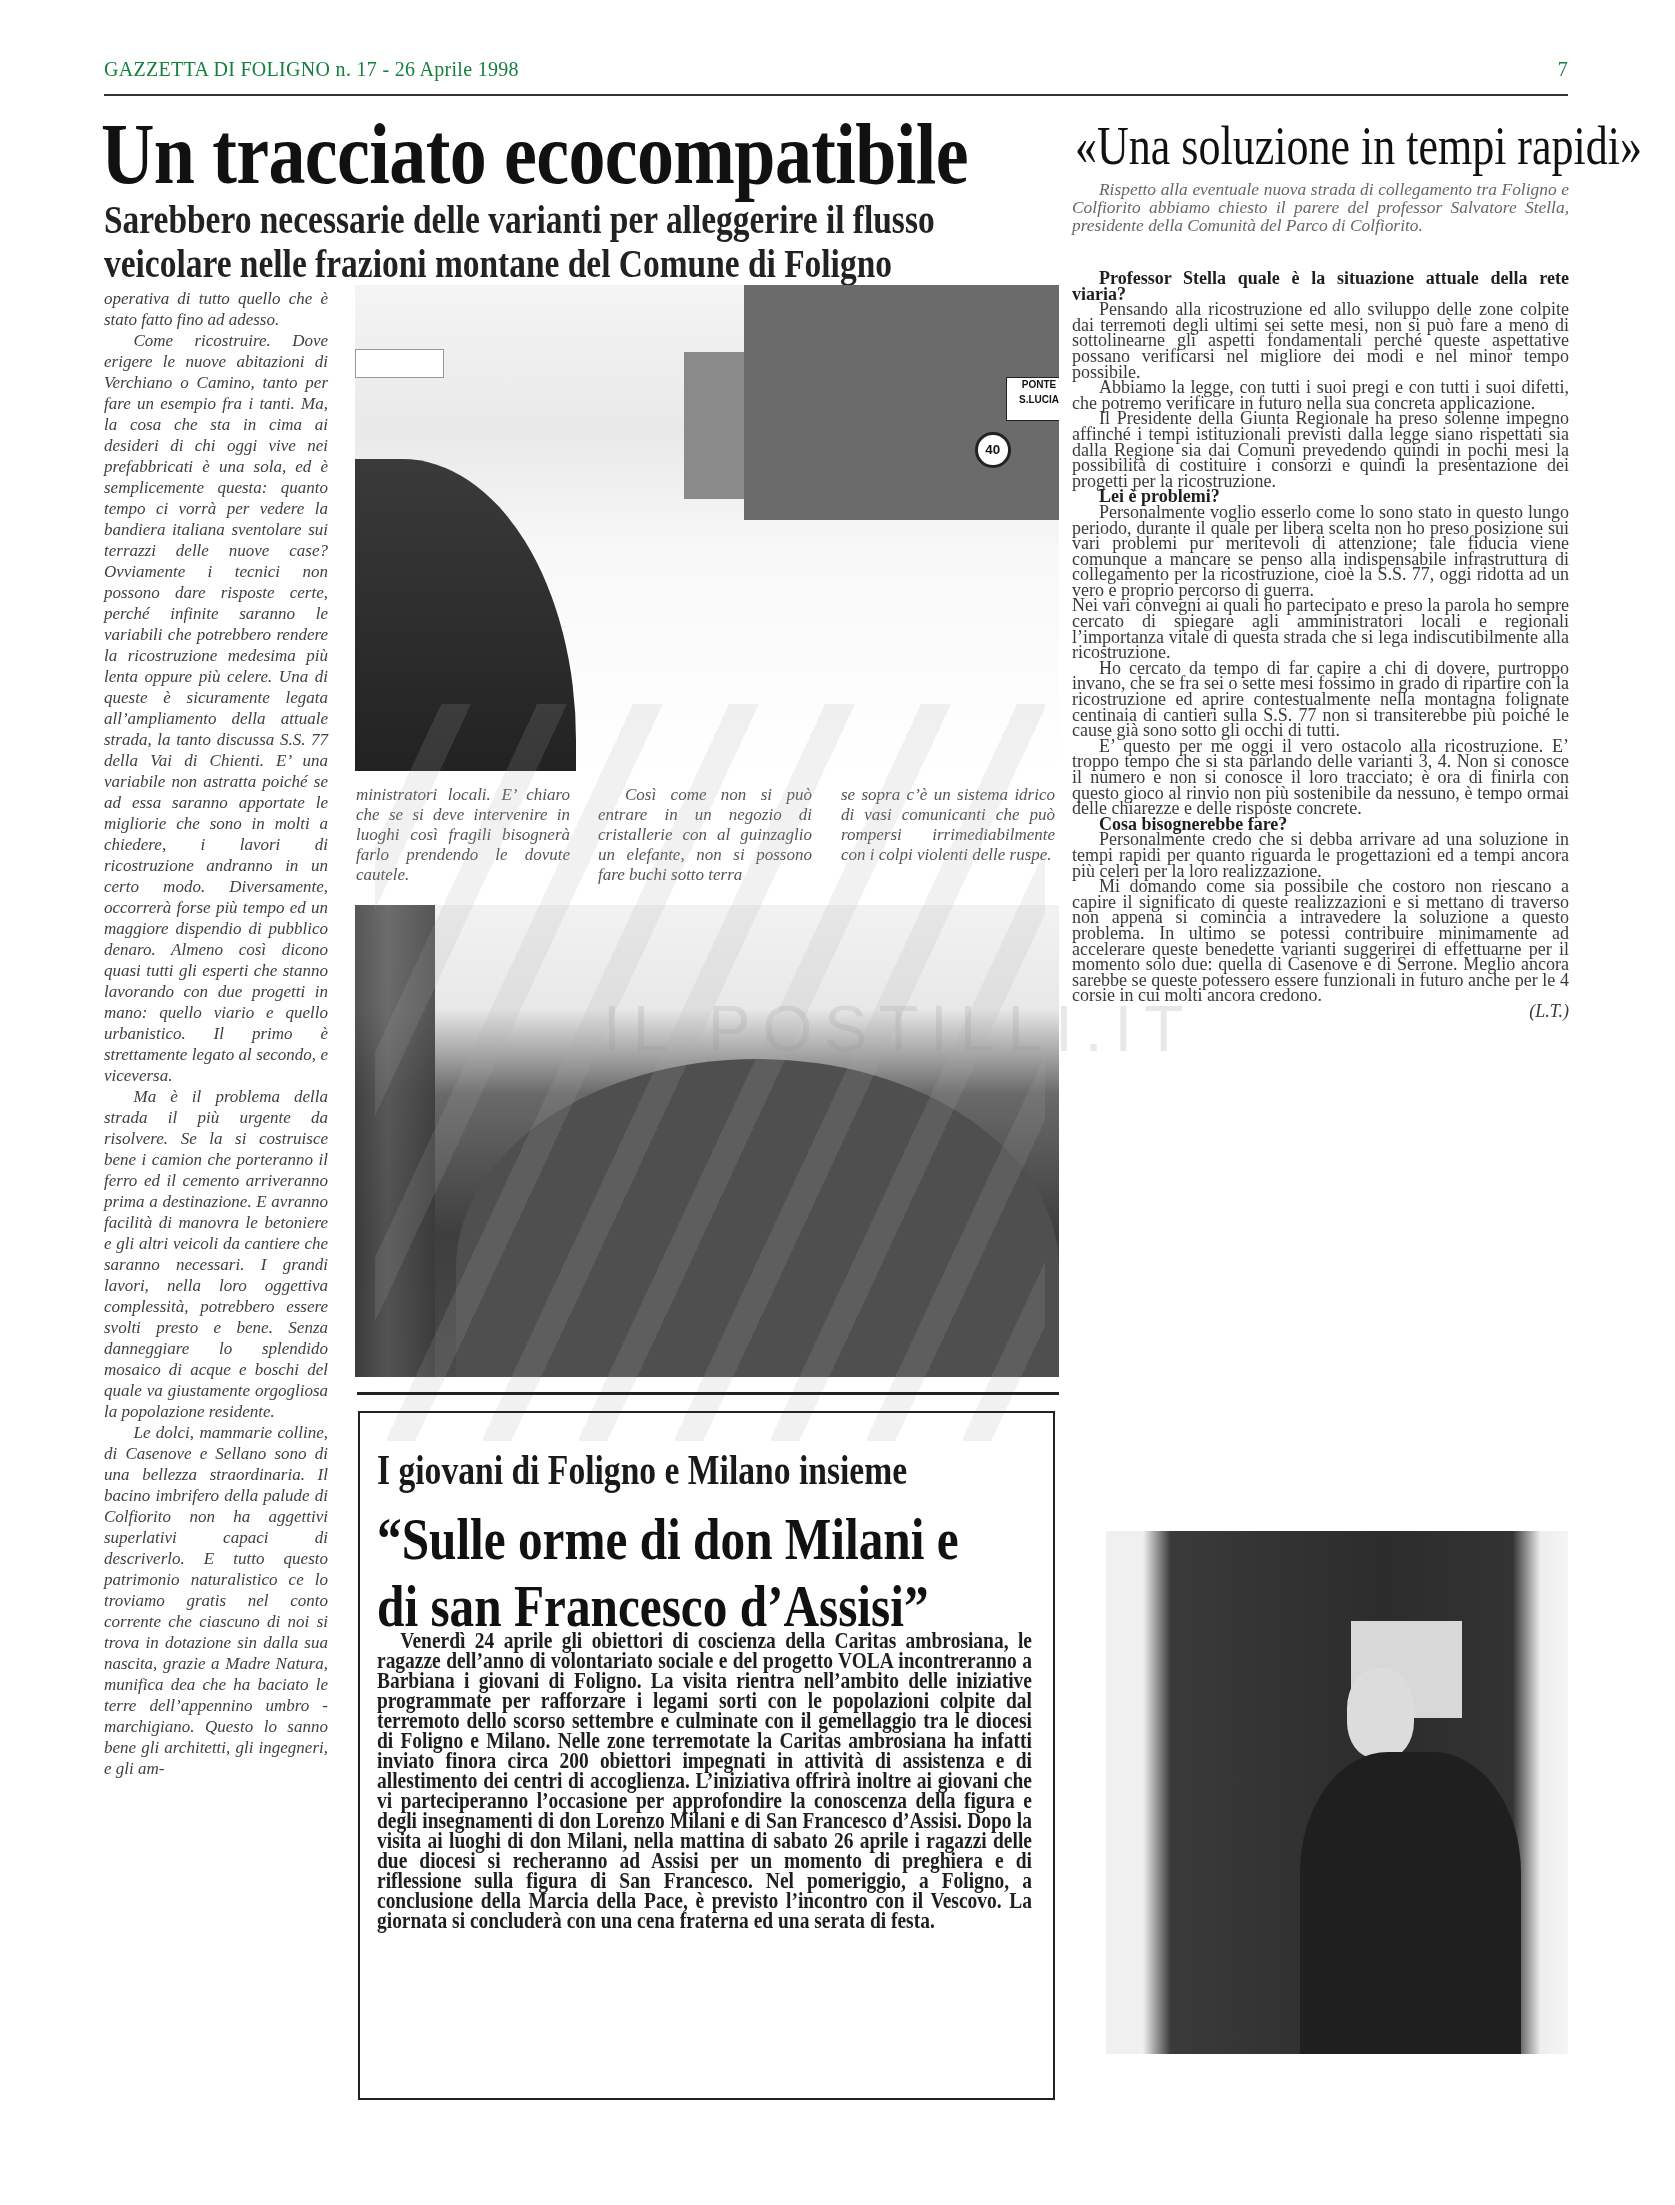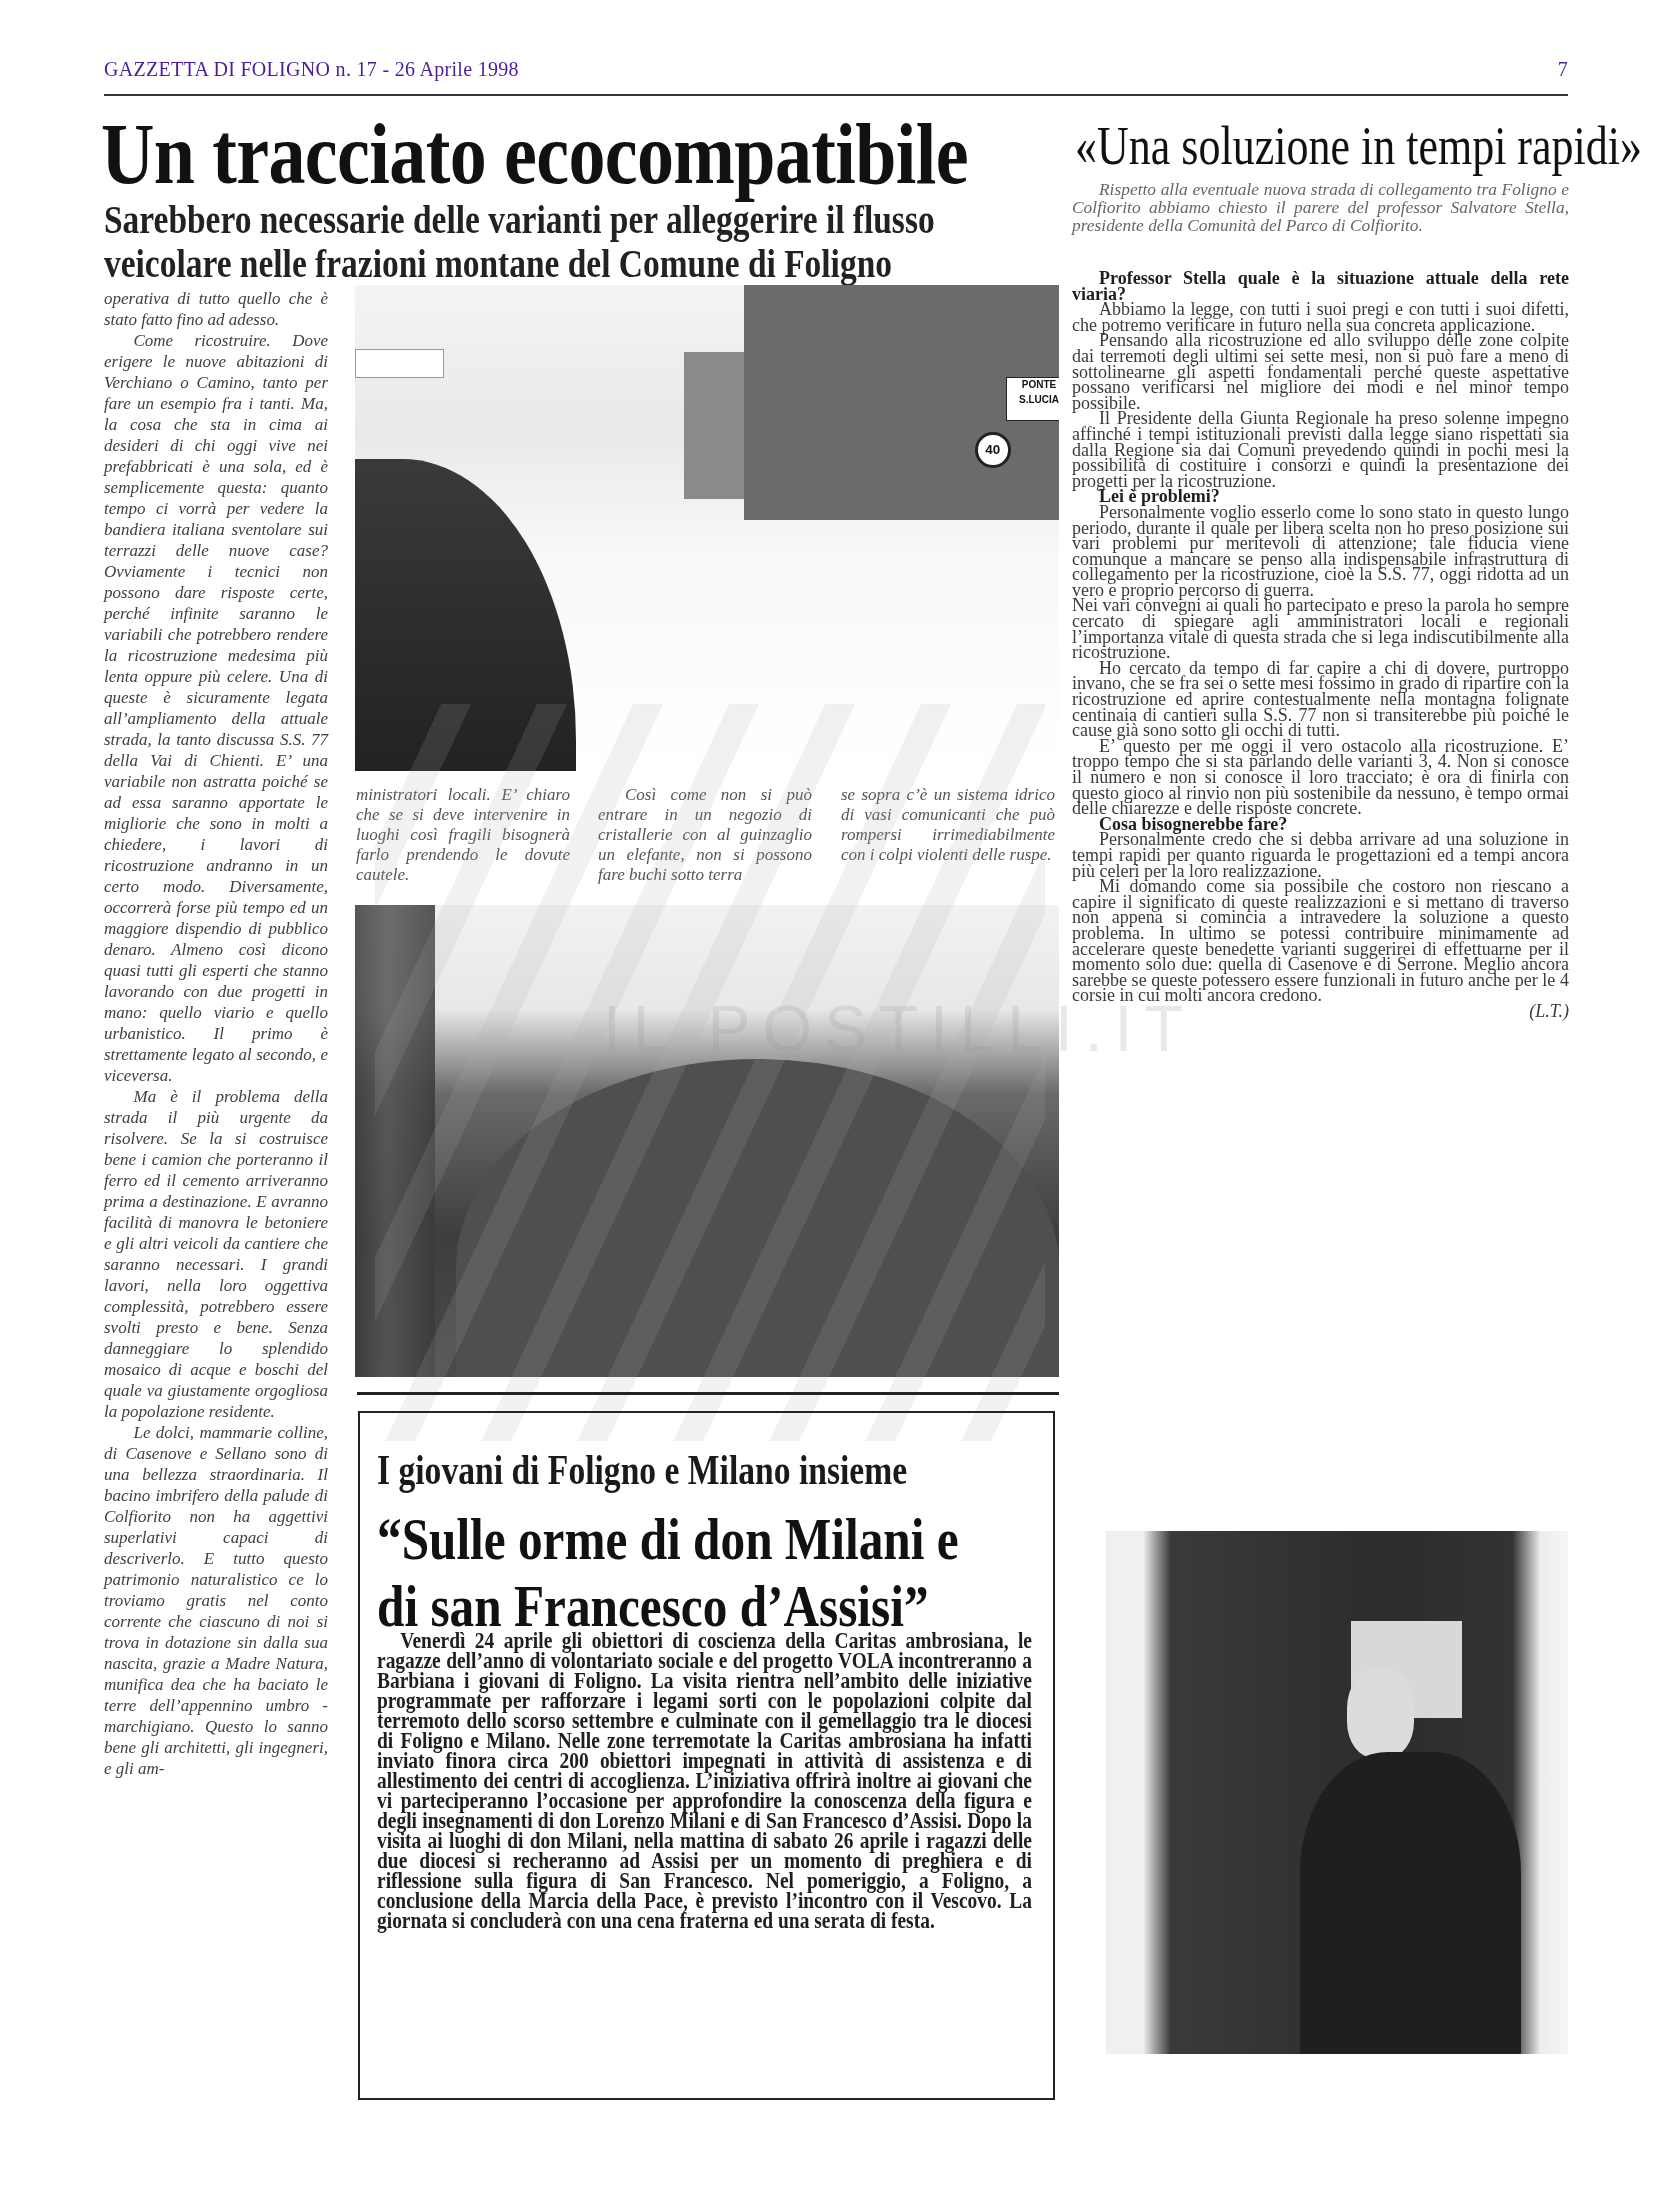--- a/index.html
+++ b/index.html
@@ -1,19 +1,19 @@
 <!DOCTYPE html>
 <html style="font-size:10.7px"><head>
 <meta charset="utf-8">
 <style>
   html, body { margin:0; padding:0; background:#ffffff; }
   body { width:1675px; height:2205px; position:relative; overflow:hidden; color:#1a1a1a;
          font-family:"Liberation Serif", "DejaVu Serif", serif; }
   .abs { position:absolute; }
-  .masthead { left:104px; top:58px; width:1464px; height:27px; font-size:20px; color:#4c1d95; letter-spacing:0.3px; }
+  .masthead { left:104px; top:58px; width:1464px; height:27px; font-size:20px; color:#15803d; letter-spacing:0.3px; }
   .masthead .page { position:absolute; right:0; top:0; }
   .top-rule { left:104px; top:94px; width:1464px; height:2px; background:#333; }
   .title { left:101px; top:107px; width:965px; font-size:86px; font-weight:bold; line-height:94px; letter-spacing:-0.7px; color:#111; white-space:nowrap; transform:scaleX(0.86); transform-origin:left top; }
   .subtitle { left:104px; top:198px; width:1139px; font-size:40px; font-weight:bold; line-height:44px; color:#222; transform:scaleX(0.836); transform-origin:left top; }
   .right-headline { left:1075px; top:114px; width:603px; font-size:55px; line-height:64px; color:#111; white-space:nowrap; transform:scaleX(0.80); transform-origin:left top; }
   .intro { left:1072px; top:180px; width:497px; font-style:italic; font-size:17.4px; line-height:18px; color:#666; text-align:justify; text-indent:27px; }
   .col-left { left:104px; top:288px; width:224px; font-style:italic; font-size:17px; line-height:21px; color:#404040; text-align:justify; hyphens:auto; }
   .col-left p { margin:0; text-indent:29.5px; }
   .col-left p.noindent { text-indent:0; }
   .photo { background:#888; overflow:hidden; }
@@ -101,22 +101,22 @@
 <div class="abs watermark">IL POSTILLI.IT</div>
 
 <div class="abs rule-mid"></div>
 <div class="abs box"></div>
 <div class="abs box-kicker">I giovani di Foligno e Milano insieme</div>
 <div class="abs box-title">“Sulle orme di don Milani e di san Francesco d’Assisi”</div>
 <div class="abs box-body">Venerdì 24 aprile gli obiettori di coscienza della Caritas ambrosiana, le ragazze dell’anno di volontariato sociale e del progetto VOLA incontreranno a Barbiana i giovani di Foligno. La visita rientra nell’ambito delle iniziative programmate per rafforzare i legami sorti con le popolazioni colpite dal terremoto dello scorso settembre e culminate con il gemellaggio tra le diocesi di Foligno e Milano. Nelle zone terremotate la Caritas ambrosiana ha infatti inviato finora circa 200 obiettori impegnati in attività di assistenza e di allestimento dei centri di accoglienza. L’iniziativa offrirà inoltre ai giovani che vi parteciperanno l’occasione per approfondire la conoscenza della figura e degli insegnamenti di don Lorenzo Milani e di San Francesco d’Assisi. Dopo la visita ai luoghi di don Milani, nella mattina di sabato 26 aprile i ragazzi delle due diocesi si recheranno ad Assisi per un momento di preghiera e di riflessione sulla figura di San Francesco. Nel pomeriggio, a Foligno, a conclusione della Marcia della Pace, è previsto l’incontro con il Vescovo. La giornata si concluderà con una cena fraterna ed una serata di festa.</div>
 
 <div class="abs col-right">
   <p class="q">Professor Stella quale è la situazione attuale della rete viaria?</p>
+  <p>Pensando alla ricostruzione ed allo sviluppo delle zone colpite dai terremoti degli ultimi sei sette mesi, non si può fare a meno di sottolinearne gli aspetti fondamentali perché queste aspettative possano verificarsi nel migliore dei modi e nel minor tempo possibile.</p>
   <p>Abbiamo la legge, con tutti i suoi pregi e con tutti i suoi difetti, che potremo verificare in futuro nella sua concreta applicazione.</p>
-  <p>Pensando alla ricostruzione ed allo sviluppo delle zone colpite dai terremoti degli ultimi sei sette mesi, non si può fare a meno di sottolinearne gli aspetti fondamentali perché queste aspettative possano verificarsi nel migliore dei modi e nel minor tempo possibile.</p>
   <p>Il Presidente della Giunta Regionale ha preso solenne impegno affinché i tempi istituzionali previsti dalla legge siano rispettati sia dalla Regione sia dai Comuni prevedendo quindi in pochi mesi la possibilità di costituire i consorzi e quindi la presentazione dei progetti per la ricostruzione.</p>
   <p class="q">Lei è problemi?</p>
   <p>Personalmente voglio esserlo come lo sono stato in questo lungo periodo, durante il quale per libera scelta non ho preso posizione sui vari problemi pur meritevoli di attenzione; tale fiducia viene comunque a mancare se penso alla indispensabile infrastruttura di collegamento per la ricostruzione, cioè la S.S. 77, oggi ridotta ad un vero e proprio percorso di guerra.</p>
   <p class="noindent">Nei vari convegni ai quali ho partecipato e preso la parola ho sempre cercato di spiegare agli amministratori locali e regionali l’importanza vitale di questa strada che si lega indiscutibilmente alla ricostruzione.</p>
   <p>Ho cercato da tempo di far capire a chi di dovere, purtroppo invano, che se fra sei o sette mesi fossimo in grado di ripartire con la ricostruzione ed aprire contestualmente nella montagna folignate centinaia di cantieri sulla S.S. 77 non si transiterebbe più poiché le cause già sono sotto gli occhi di tutti.</p>
   <p>E’ questo per me oggi il vero ostacolo alla ricostruzione. E’ troppo tempo che si sta parlando delle varianti 3, 4. Non si conosce il numero e non si conosce il loro tracciato; è ora di finirla con questo gioco al rinvio non più sostenibile da nessuno, è tempo ormai delle chiarezze e delle risposte concrete.</p>
   <p class="q">Cosa bisognerebbe fare?</p>
   <p>Personalmente credo che si debba arrivare ad una soluzione in tempi rapidi per quanto riguarda le progettazioni ed a tempi ancora più celeri per la loro realizzazione.</p>
   <p>Mi domando come sia possibile che costoro non riescano a capire il significato di queste realizzazioni e si mettano di traverso non appena si comincia a intravedere la soluzione a questo problema. In ultimo se potessi contribuire minimamente ad accelerare queste benedette varianti suggerirei di effettuarne per il momento solo due: quella di Casenove e di Serrone. Meglio ancora sarebbe se queste potessero essere funzionali in futuro anche per le 4 corsie in cui molti ancora credono.</p>
   <p class="sig">(L.T.)</p>

